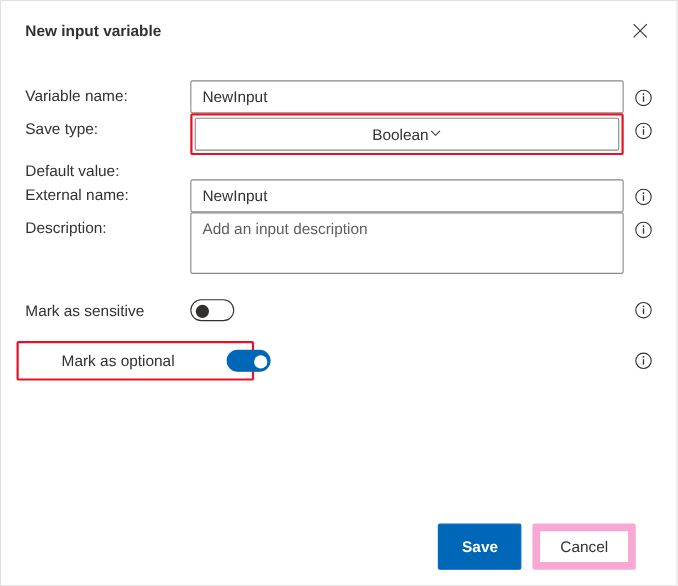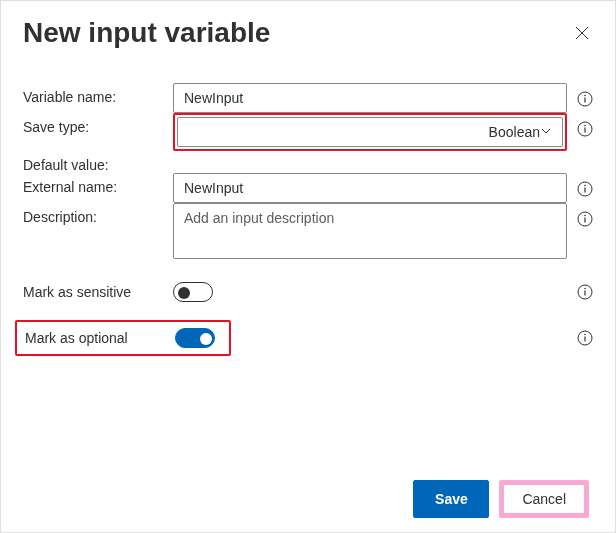--- a/index.html
+++ b/index.html
@@ -9,21 +9,21 @@
     font-size: 14px;
     color: #323130;
     background:#fff;
     width:616px;
     height:533px;
     position:relative;
     border:1px solid #e0e0e0;
   }
   .dialog { width:100%; height:100%; display:flex; flex-direction:column; }
   .header { display:flex; align-items:center; justify-content:space-between; padding:16px 22px 14px 22px; }
-  .title { font-size:28px; font-weight:600; }
+  .title { font-size:14px; font-weight:600; }
   .close-btn { background:none; border:none; padding:4px; cursor:pointer; color:#323130; }
   .close-btn svg { display:block; }
   .info-bar {
     background:#eef3f8;
     display:flex; align-items:center; gap:10px;
     padding:10px 22px;
     color:#323130;
   }
   .info-bar a { color:#0067b8; text-decoration:underline; }
   .icon-box { width:16px; height:16px; display:flex; align-items:center; justify-content:center; flex-shrink:0;}
@@ -41,21 +41,21 @@
     width:100%;
     border:1px solid #8a8886;
     border-radius:2px;
     padding:6px 10px;
     font:inherit;
     background:#fff;
     color:#323130;
   }
   .textarea-input { height:56px; resize:none; }
   .textarea-input::placeholder, .text-input::placeholder { color:#605e5c; }
-  .select-input { display:flex; align-items:center; justify-content:flex-end; cursor:pointer; }
+  .select-input { display:flex; align-items:center; justify-content:center; cursor:pointer; }
   .select-input .chev { color:#323130; }
   .hl-red { border:2px solid #e81123; border-radius:2px; padding:2px; }
   .hl-red .select-input { border-color:#8a8886; }
   .toggle-row { display:flex; align-items:center; margin-top:4px; margin-bottom:18px; }
   .toggle-row .form-label { padding-top:0; display:flex; align-items:center; }
   .toggle-wrap { flex:1; display:flex; align-items:center; }
   .toggle {
     width:40px; height:20px; border-radius:10px; position:relative; cursor:pointer; flex-shrink:0;
   }
   .toggle .knob {
@@ -63,29 +63,29 @@
     transition:left .1s;
   }
   .toggle.off { border:1px solid #323130; background:#fff; }
   .toggle.off .knob { background:#323130; left:4px; }
   .toggle.on { background:#0067b8; border:1px solid #0067b8; }
   .toggle.on .knob { background:#fff; left:24px; }
   .toggle-info { margin-left:auto; width:16px; height:16px; }
   .hl-red-block { border:2px solid #e81123; border-radius:2px; padding:6px 8px; display:flex; align-items:center; width:216px; }
   .hl-red-block .form-label { width:150px; padding-top:0; }
   .footer {
-    position:absolute; bottom:0; left:0; right:4px;
+    position:absolute; bottom:0; left:0; right:15px;
     display:flex; justify-content:flex-end; gap:10px;
     padding:14px 22px;
   }
   .btn {
     min-width:76px; padding:6px 18px; font:inherit; border-radius:2px; cursor:pointer;
   }
   .btn-primary { background:#0067b8; color:#fff; border:1px solid #0067b8; font-weight:600; }
-  .btn-default { background:#fff; color:#323130; border:5px solid #f9a8d4; }
+  .btn-default { background:#fff; color:#323130; border:7px solid #f9a8d4; }
 </style>
 </head>
 <body>
 
 <div class="dialog">
 
   <div class="header">
     <div class="title">New input variable</div>
     <button class="close-btn">
       <span>
@@ -185,21 +185,21 @@
               <circle cx="8" cy="8" r="7" fill="none" stroke="#323130" stroke-width="1"></circle>
               <circle cx="8" cy="4.5" r="0.8" fill="#323130"></circle>
               <rect x="7.4" y="6.5" width="1.2" height="5" fill="#323130"></rect>
             </svg>
         </span>
       </div>
     </div>
 
     <div class="toggle-row" style="margin-left:-8px;">
       <div class="hl-red-block">
-        <div class="form-label" style="width:150px;">Mark as optional</div>
+        <div class="form-label" style="width:150px;margin-left:31px;">Mark as optional</div>
         <div class="toggle on">
             <div class="knob"></div>
           </div>
       </div>
       <span class="toggle-info" style="margin-left:auto;">
         <svg width="16" height="16" viewBox="0 0 16 16">
             <circle cx="8" cy="8" r="7" fill="none" stroke="#323130" stroke-width="1"></circle>
             <circle cx="8" cy="4.5" r="0.8" fill="#323130"></circle>
             <rect x="7.4" y="6.5" width="1.2" height="5" fill="#323130"></rect>
           </svg>

